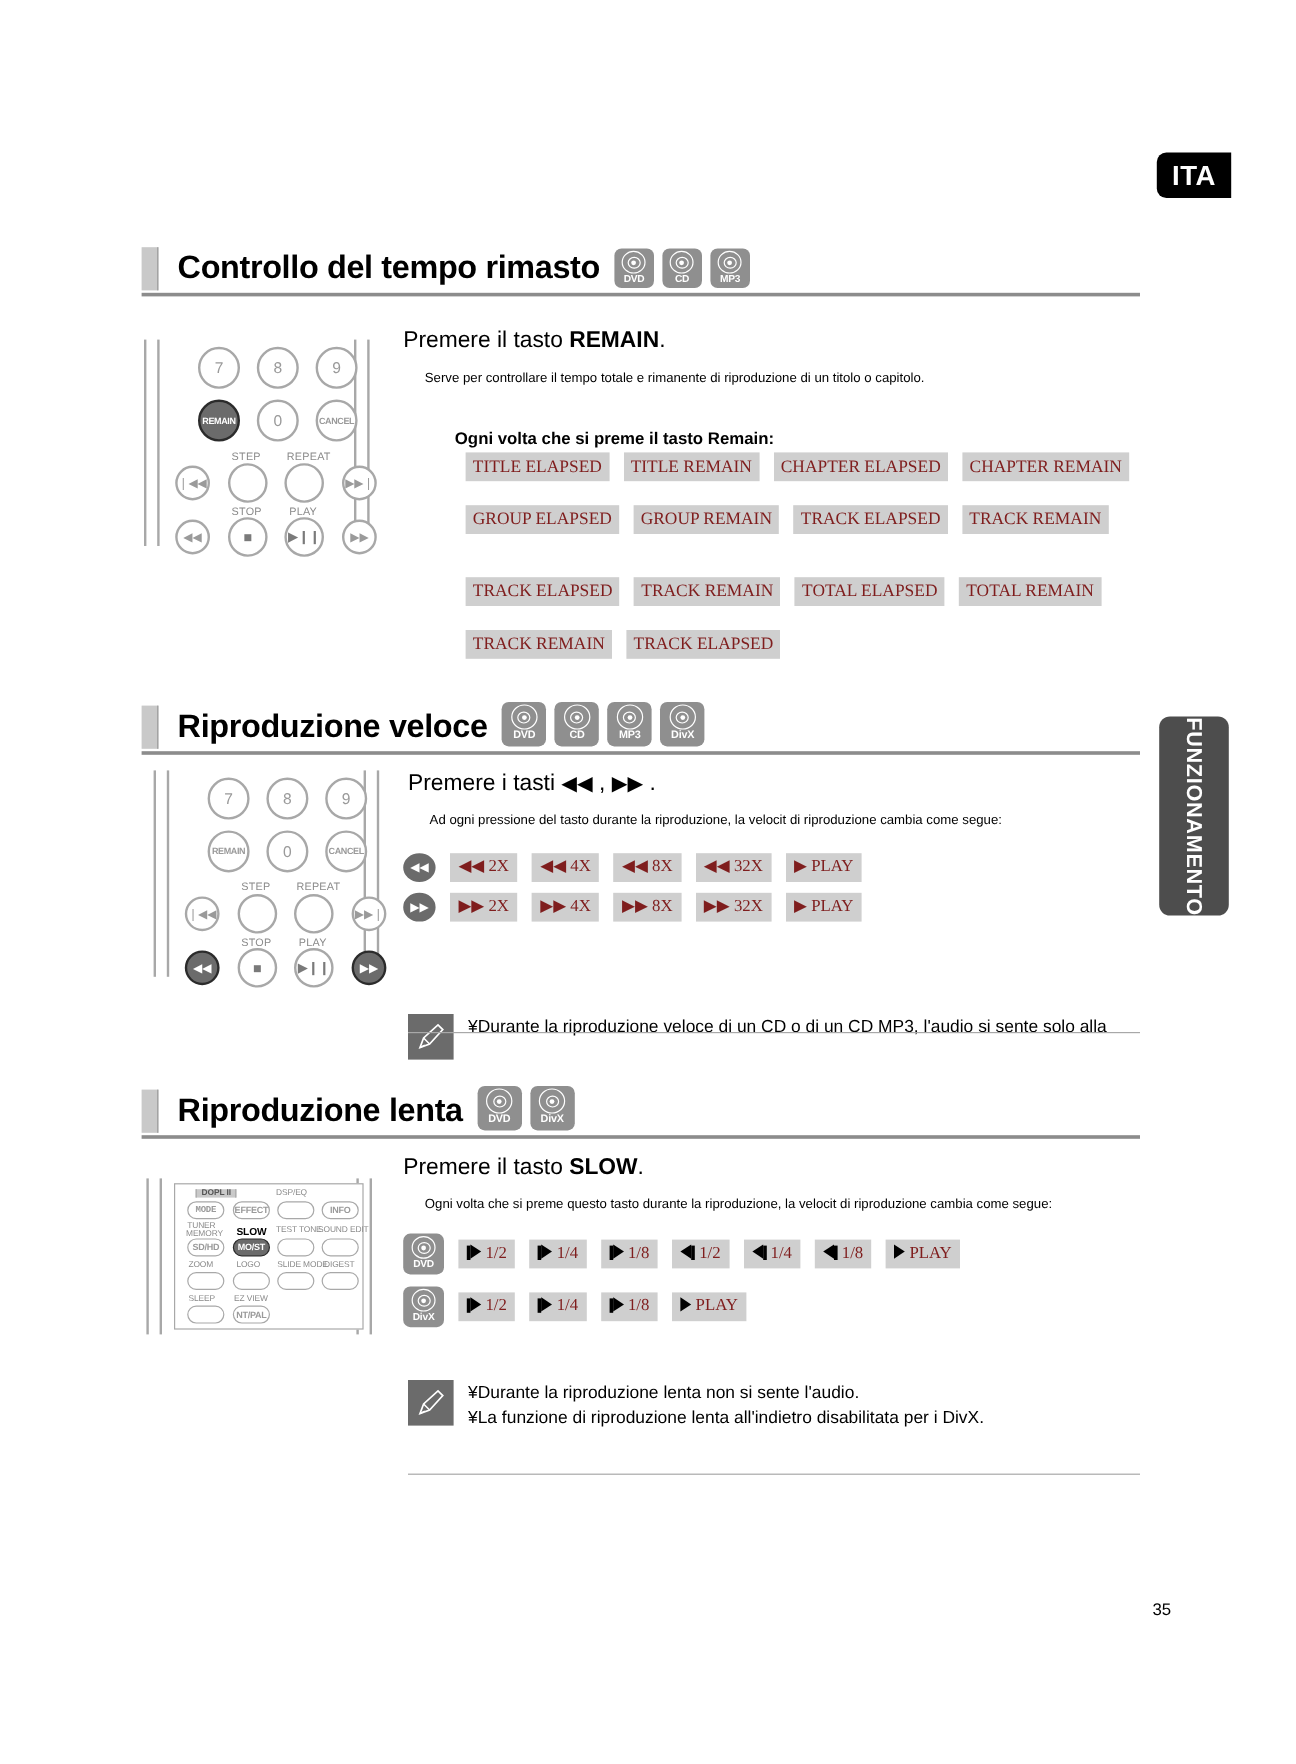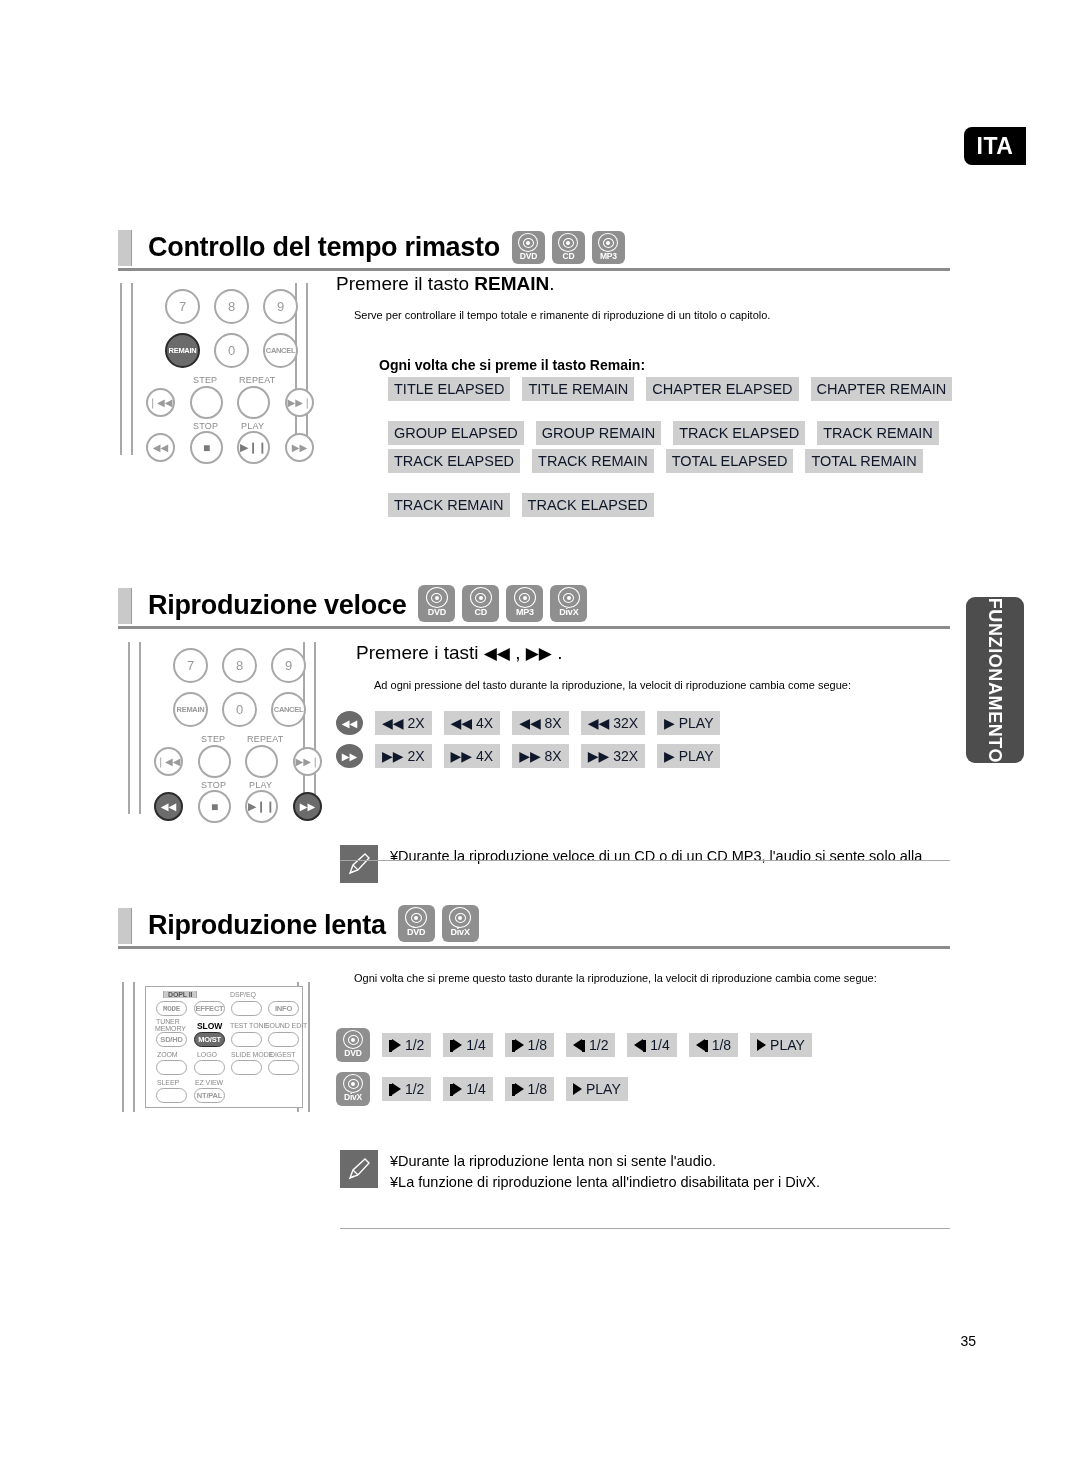--- a/index.html
+++ b/index.html
@@ -176,21 +176,22 @@
   }
 
   
   .chip {
     background: #cfcfcf;
     font-size: 14.5px;
     line-height: 20px;
     padding: 2px 6px;
     display: inline-block;
     white-space: nowrap;
-    color: #0f172a;
+    color: #7f1d1d;
+    font-family: Liberation Serif, serif;
   }
   .chip-row {
     display: flex;
     align-items: center;
     gap: 12px;
   }
   .chip.sm { font-size: 14px; padding: 2px 7px; }
 
   
   .remote-wrap {
@@ -320,21 +321,21 @@
 <div class="page">
 
   <div class="lang-tab">
     <span>ITA</span>
   </div>
 
   <div class="side-tab">
     <span>FUNZIONAMENTO</span>
   </div>
 
-  <div class="section" style="top:220px;text-align:right;">
+  <div class="section" style="top:196px;text-align:right;">
     <div class="sec-head">
       <div class="sec-accent"></div>
       <div class="sec-title">Controllo del tempo rimasto</div>
       <div class="sec-icons">
         <div class="disc">
             <div class="ring"></div>
             <div class="lbl">DVD</div>
           </div>
         <div class="disc">
             <div class="ring"></div>
@@ -390,21 +391,21 @@
     <p class="subhead">Ogni volta che si preme il tasto Remain:</p>
   </div>
 
   <div style="position:absolute; left:388px; top:377px; width:560px;">
     <div class="chip-row" style="margin-bottom:20px;">
       <span class="chip">TITLE ELAPSED</span>
       <span class="chip">TITLE REMAIN</span>
       <span class="chip">CHAPTER ELAPSED</span>
       <span class="chip">CHAPTER REMAIN</span>
     </div>
-    <div class="chip-row" style="margin-bottom:4px; padding-left:0px;">
+    <div class="chip-row" style="margin-bottom:36px; padding-left:0px;">
       <span class="chip">GROUP ELAPSED</span>
       <span class="chip">GROUP REMAIN</span>
       <span class="chip">TRACK ELAPSED</span>
       <span class="chip">TRACK REMAIN</span>
     </div>
     <div class="chip-row" style="margin-bottom:20px;">
       <span class="chip">TRACK ELAPSED</span>
       <span class="chip">TRACK REMAIN</span>
       <span class="chip">TOTAL ELAPSED</span>
       <span class="chip">TOTAL REMAIN</span>
@@ -464,21 +465,21 @@
       <div class="blabel" style="left:108px; top:138px;">PLAY</div>
 
       <div class="btn dark" style="left:13px;  top:150px; width:29px; height:29px; font-size:10px;">◀◀</div>
       <div class="btn" style="left:57px;  top:148px; width:33px; height:33px; font-size:12px; color:#7a7a7a;">■</div>
       <div class="btn" style="left:104px; top:148px; width:33px; height:33px; font-size:11px; color:#7a7a7a;">▶❙❙</div>
       <div class="btn dark" style="left:152px; top:150px; width:29px; height:29px; font-size:10px;">▶▶</div>
     </div>
     <div class="rail"></div>
   </div>
 
-  <div style="position:absolute; left:356px; top:640px; width:620px;">
+  <div style="position:absolute; left:340px; top:640px; width:620px;">
     <p class="lead">
       <span>Premere i tasti </span><span style="font-size:17px;">◀◀</span><span> , </span><span style="font-size:17px;">▶▶</span><span> .</span>
     </p>
     <p class="sub">Ad ogni pressione del tasto durante la riproduzione, la velocit  di riproduzione cambia come segue:</p>
   </div>
 
   <div style="position:absolute; left:336px; top:711px;">
     <div class="chip-row" style="margin-bottom:9px;">
       <span class="btn" style="position:relative; width:27px; height:24px; border-radius:50%; border:2px solid #6b6b6b; background:#6b6b6b; color:#fff; font-size:10px; flex:0 0 auto;">◀◀</span>
       <span class="chip sm">◀◀ <span>2X</span></span>
@@ -567,20 +568,23 @@
         <div class="plabel" style="left:49px; top:92px;">EZ VIEW</div>
 
         <div class="pbtn" style="left:10px; top:101px; width:31px; height:15px;"></div>
         <div class="pbtn" style="left:48px; top:101px; width:31px; height:15px;">NT/PAL</div>
       </div>
     </div>
     <div class="rail"></div>
   </div>
 
   <div style="position:absolute; left:336px; top:960px; width:620px;">
+    <p class="lead">
+      <span>Premere il tasto </span><b>SLOW</b><span>.</span>
+    </p>
     <p class="sub">Ogni volta che si preme questo tasto durante la riproduzione, la velocit  di riproduzione cambia come segue:</p>
   </div>
 
   <div style="position:absolute; left:336px; top:1028px;">
     <div class="chip-row" style="margin-bottom:10px;">
       <span class="disc" style="flex:0 0 auto; width:34px; height:34px;">
           <span class="ring"></span>
           <span class="lbl">DVD</span>
         </span>
       <span class="chip sm"><span class="bar"></span><span class="tri-r"></span> <span>1/2</span></span>

